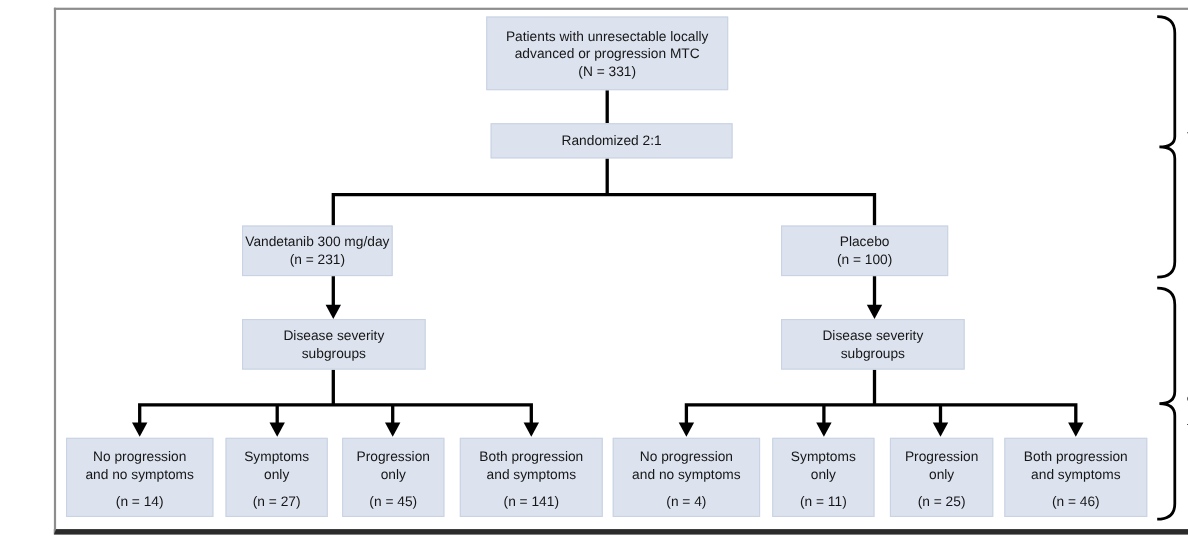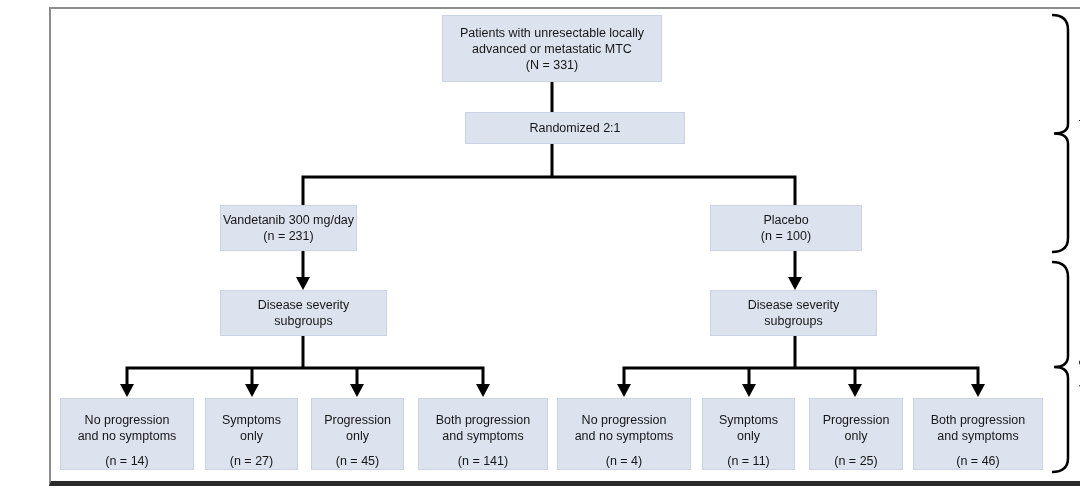--- a/index.html
+++ b/index.html
@@ -13,21 +13,21 @@
     pointer-events:none;
   }
   svg.connectors { position:absolute; left:0; top:0; pointer-events:none; }
   .box {
     position:absolute; box-sizing:border-box;
     background:#dce3ef; border:1px solid #c9d3e3;
     display:flex; flex-direction:column; align-items:center; justify-content:center;
     text-align:center; font-size:12.5px; line-height:16px; color:#161616;
     white-space:nowrap;
   }
-  .sub { justify-content:flex-end; padding-top:8px; }
+  .sub { justify-content:flex-start; padding-top:8px; }
   .sub .nval { margin-top:9px; }
   .side-label {
     position:absolute; left:1030px; width:42px;
     writing-mode:vertical-rl;
     display:flex; flex-direction:column; justify-content:center; align-items:center;
     font-size:12px; line-height:15px; letter-spacing:0.3px; color:#161616;
     text-align:center; white-space:nowrap;
   }
 </style>
 </head>
@@ -64,25 +64,25 @@
       <polygon points="929,384 943,384 936,397"></polygon>
     </g>
     <g stroke="#000000" stroke-width="2.5" fill="none">
       <path d="M1010 15 Q1026 15 1026 30 L1026 124 Q1026 133.5 1012 133.5 Q1026 133.5 1026 144 L1026 238 Q1026 252 1010 252"></path>
       <path d="M1010 262 Q1026 262 1026 277 L1026 356 Q1026 367 1012 367 Q1026 367 1026 378 L1026 458 Q1026 472 1010 472"></path>
     </g>
   </svg>
 
   <div class="box" style="left:400px;top:15px;width:220px;height:67px">
     <span>Patients with unresectable locally</span>
-    <span>advanced or metastatic MTC</span>
+    <span>advanced or progression MTC</span>
     <span>(N = 331)</span>
   </div>
 
-  <div class="box" style="left:423px;top:112px;width:220px;height:32px">
+  <div class="box" style="left:404px;top:112px;width:220px;height:32px">
     <span>Randomized 2:1</span>
   </div>
 
   <div class="box" style="left:178px;top:205px;width:137px;height:46px">
     <span>Vandetanib 300 mg/day</span>
     <span>(n = 231)</span>
   </div>
 
   <div class="box" style="left:668px;top:205px;width:152px;height:46px">
     <span>Placebo</span>

